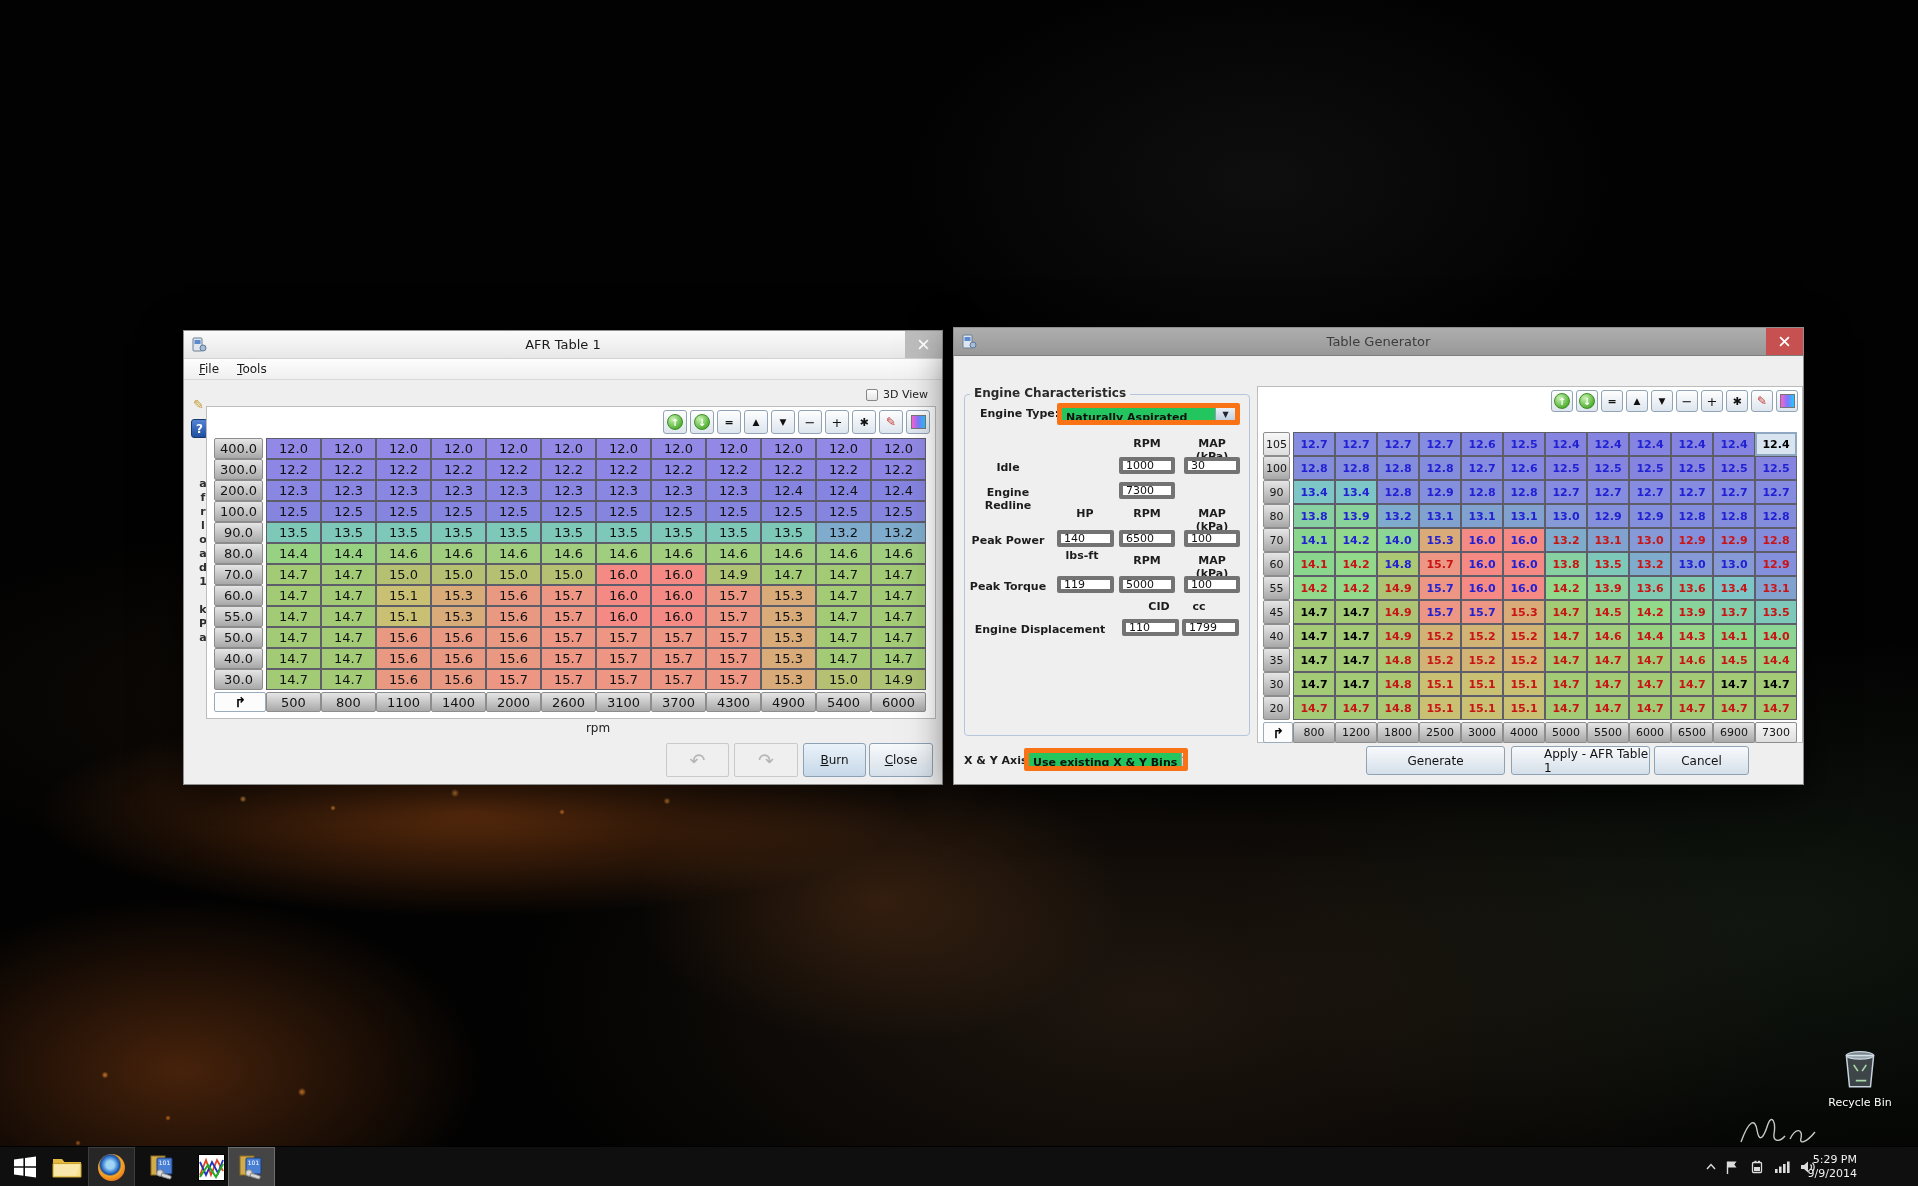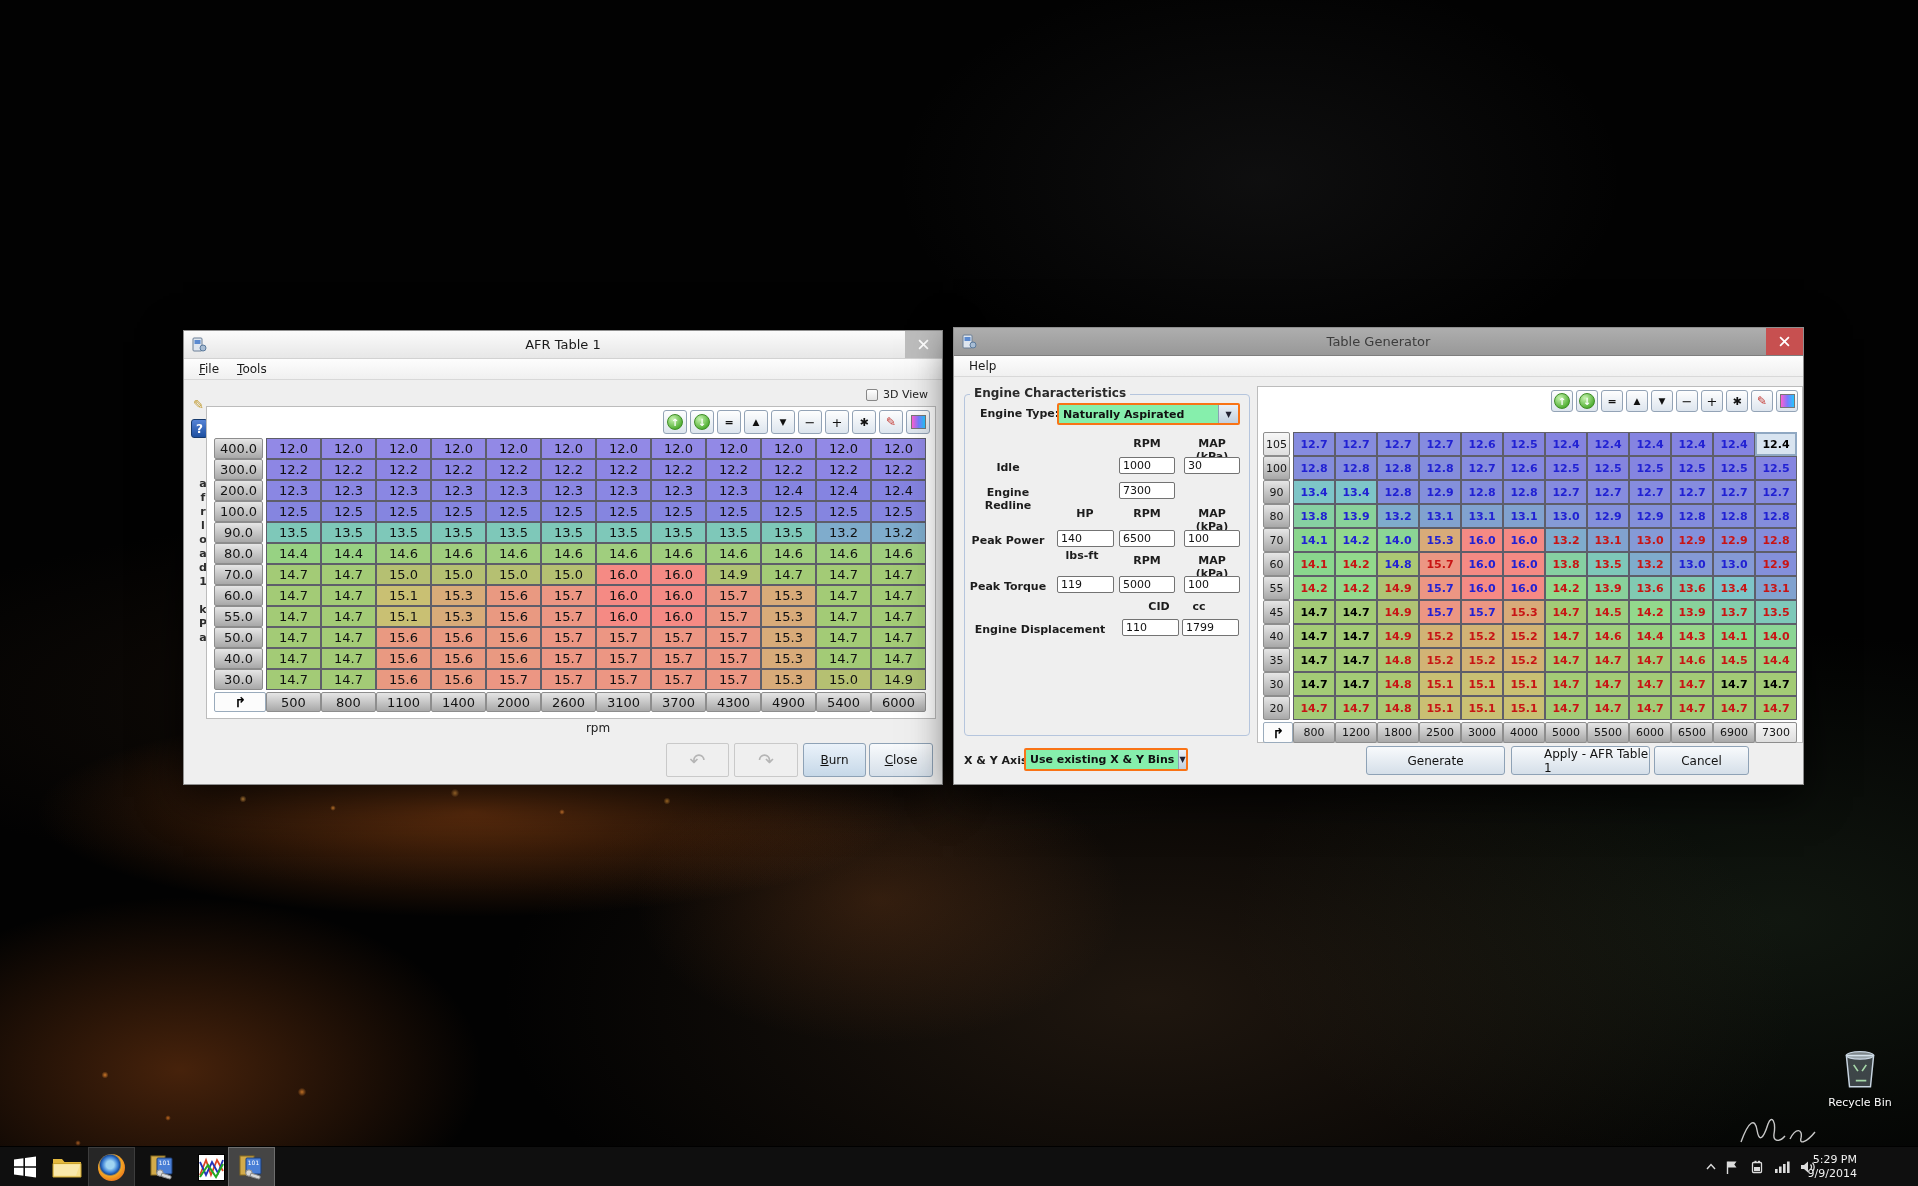--- a/index.html
+++ b/index.html
@@ -61,22 +61,22 @@
   .pencil-mini{position:absolute;font-size:13px;color:#c0992c;}
   .chk-row{position:absolute;display:flex;gap:5px;align-items:center;font-size:11px;color:#222;}
   .chk{width:12px;height:12px;background:linear-gradient(#fff,#e4e4e4);border:1px solid #878787;border-radius:2px;}
   .jbtn{position:absolute;border:1px solid #8ea2b6;border-radius:3px;background:linear-gradient(#f8fafc,#d5dfe9);font-size:12px;color:#111;display:flex;align-items:center;justify-content:center;}
   .jbtn.focus{background:linear-gradient(#eaf2fa,#c6d8e8);}
   .icobtn{position:absolute;border:1px solid #c9c9c9;background:#efefef;border-radius:2px;display:flex;align-items:center;justify-content:center;font-size:19px;color:#b5b5b5;}
   .rpm-lab{position:absolute;font-size:12px;color:#222;transform:translateX(-50%);}
   .flabel{position:absolute;font-size:11px;font-weight:bold;color:#1c1c1c;}
   .flabel.r{text-align:center;}
   .fhdr{position:absolute;font-size:11px;font-weight:bold;color:#1c1c1c;text-align:center;width:60px;}
-  .tfield{position:absolute;height:17px;background:#fff;border:1px solid #737373;border-radius:2px;font-size:11px;padding:0 3px;font-family:inherit;color:#111;}
-  .combo{position:absolute;background:#86efac;border:2px solid #f97316;border-radius:2px;display:flex;overflow:hidden;}
+  .tfield{position:absolute;height:17px;background:#fff;border:4px solid #737373;border-radius:2px;font-size:11px;padding:0 3px;font-family:inherit;color:#111;}
+  .combo{position:absolute;background:#22c55e;border:5px solid #f97316;border-radius:2px;display:flex;overflow:hidden;}
   .combo-text{flex:1;font-size:11px;font-weight:bold;padding:3px 4px;white-space:nowrap;color:#111;}
   .combo-arrow{width:20px;background:linear-gradient(#eaf0f7,#c2d0df);border-left:1px solid #8ba0b5;font-size:8px;display:flex;align-items:center;justify-content:center;color:#223;}
   .group{position:absolute;border:1px solid #b5c5dd;border-radius:4px;}
   .group-title{position:absolute;top:-9px;left:5px;background:#efefef;padding:0 4px;font-size:12px;font-weight:bold;color:#2a2a2a;}
   
   .taskbar{position:absolute;left:0;bottom:0;width:100%;height:40px;background:#0f0f0f;border-top:1px solid #000;}
   .tb-slot{position:absolute;top:0;height:40px;display:flex;align-items:center;justify-content:center;}
   .tb-slot.run{background:#262626;border:1px solid #3d3d3d;}
   .tb-slot.active{background:#454545;border:1px solid #6e6e6e;}
   .ffx{width:27px;height:27px;border-radius:50%;background:radial-gradient(circle at 45% 40%, #9fd4f2 0 18%, #3b7fd4 35%, #1b4f9b 44%, #f5a623 52%, #e8731c 78%, #c2491272 100%);}
@@ -372,23 +372,20 @@
           <rect x="3.5" y="3" width="6" height="4" fill="#5b8ad0"></rect>
           <circle cx="12" cy="11" r="3" fill="#a8bdd4" stroke="#5b7a9c"></circle>
         </svg>
       <span class="title">Table Generator</span>
       <span class="close-x">
         <svg viewBox="0 0 10 10">
             <path d="M1 1 L9 9 M9 1 L1 9" stroke="#fff" stroke-width="1.6"></path>
           </svg>
       </span>
     </div>
-    <div class="menubar" id="gen-menubar">
-        <span class="menu-item">Help</span>
-      </div>
 
     <div class="group" style="left:10px;top:66px;width:286px;height:342px;">
       <span class="group-title">Engine Characteristics</span>
       <span class="flabel" style="left:15px;top:12px;">Engine Type:</span>
       <div class="combo" style="left:92px;top:8px;width:183px;height:22px;">
         <span class="combo-text">Naturally Aspirated</span>
         <span class="combo-arrow">▼</span>
       </div>
 
       <span class="fhdr" style="left:152px;top:42px;">RPM</span>

